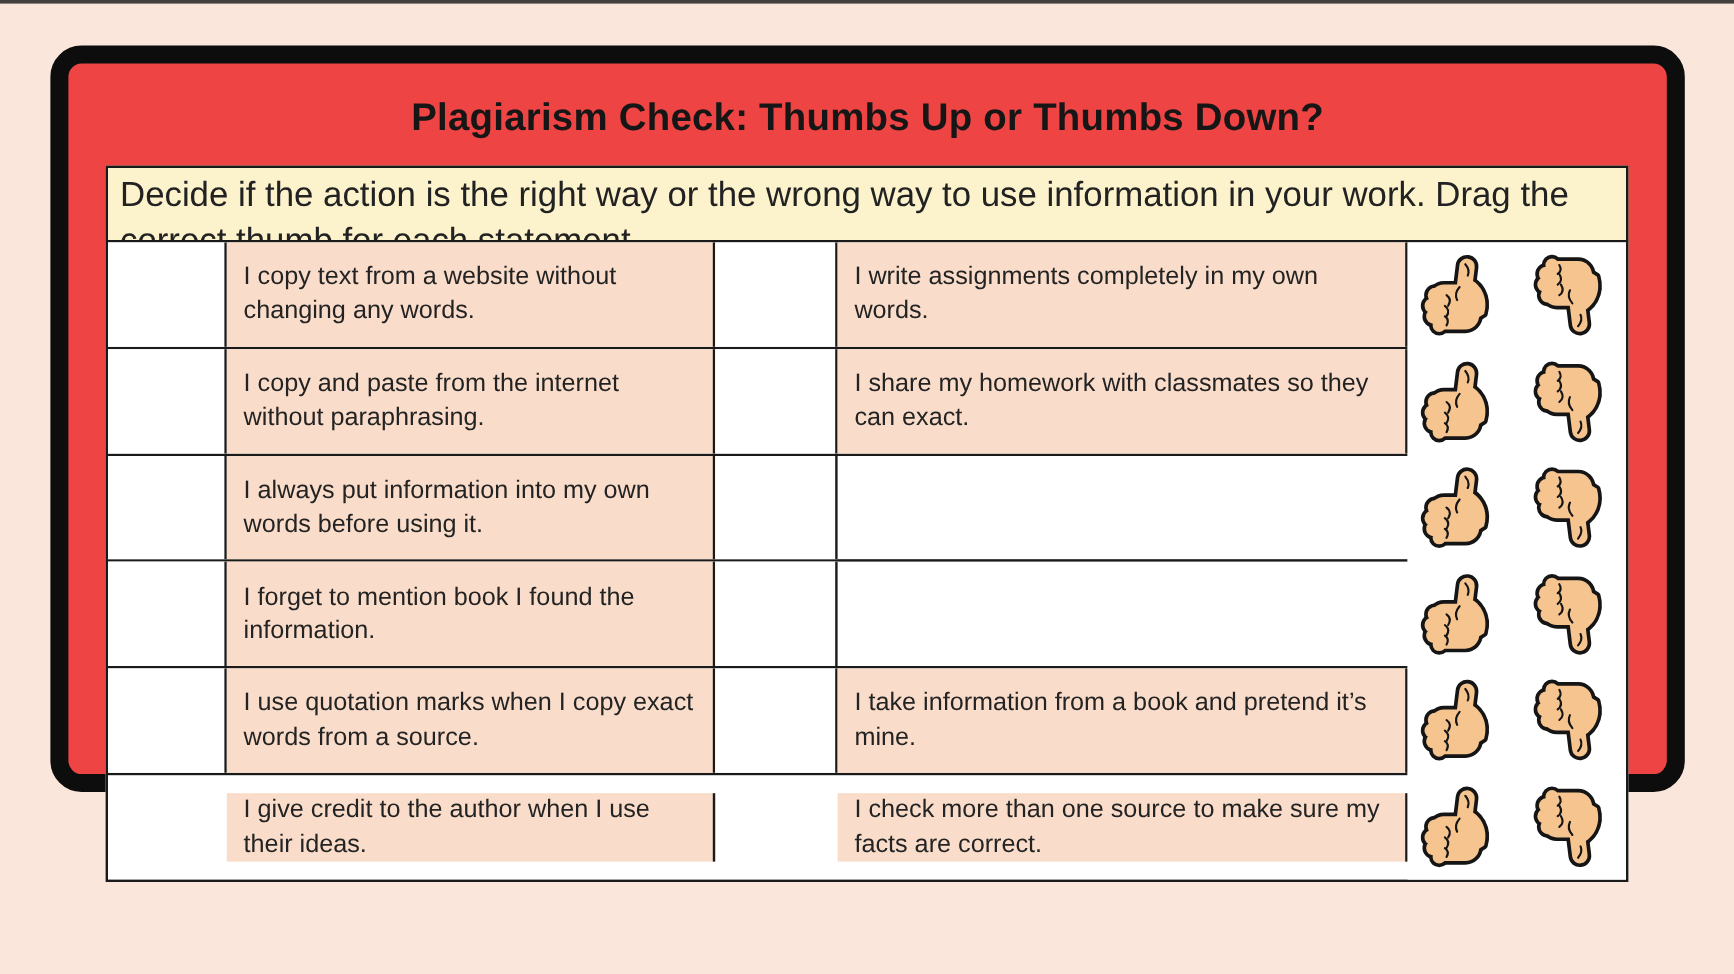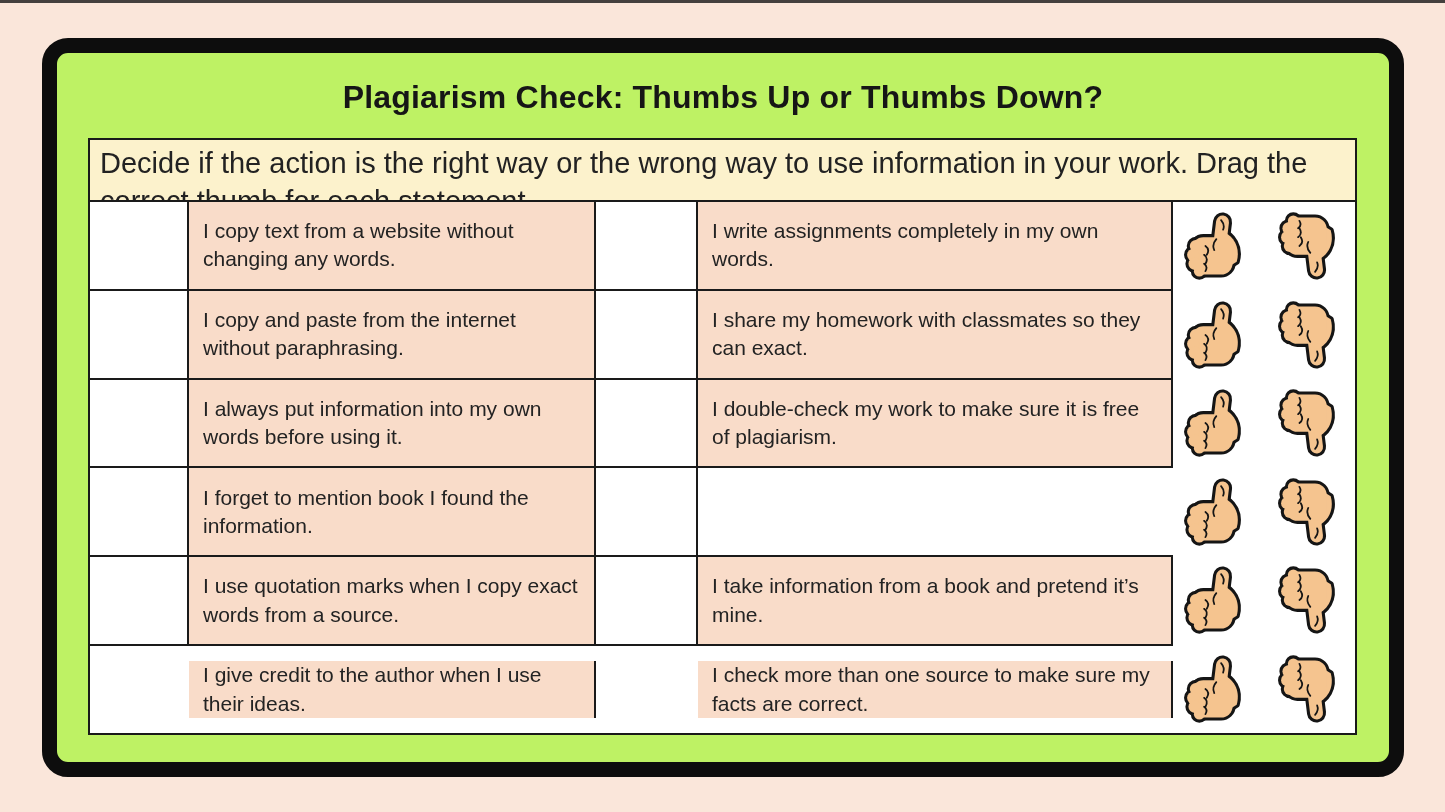--- a/index.html
+++ b/index.html
@@ -11,23 +11,23 @@
     overflow: hidden;
   }
   .top-strip {
     position: absolute; left: 0; top: 0;
     width: 100%; height: 3px;
     background: #44403e;
   }
   .board {
     position: absolute;
     left: 42px; top: 38px;
-    width: 1362px; height: 739px;
+    width: 1362px; height: 622px;
     box-sizing: border-box;
-    background: #bef264;
+    background: #ef4444;
     border: 15px solid #0d0d0d;
     border-radius: 26px;
   }
   .title {
     position: absolute;
     top: 26px; left: 0;
     width: 100%;
     text-align: center;
     font-size: 32px;
     font-weight: 800;
@@ -139,21 +139,20 @@
         <div class="cell drop drop-left"></div>
         <div class="cell stmt stmt-left">I copy and paste from the internet without paraphrasing.</div>
         <div class="cell drop drop-mid"></div>
         <div class="cell stmt stmt-right">I share my homework with classmates so they can exact.</div>
       </div>
 
       <div class="trow">
         <div class="cell drop drop-left"></div>
         <div class="cell stmt stmt-left">I always put information into my own words before using it.</div>
         <div class="cell drop drop-mid"></div>
-        <div class="cell stmt stmt-right">I double-check my work to make sure it is free of plagiarism.</div>
       </div>
 
       <div class="trow">
         <div class="cell drop drop-left"></div>
         <div class="cell stmt stmt-left">I forget to mention book I found the information.</div>
         <div class="cell drop drop-mid"></div>
       </div>
 
       <div class="trow">
         <div class="cell drop drop-left"></div>

